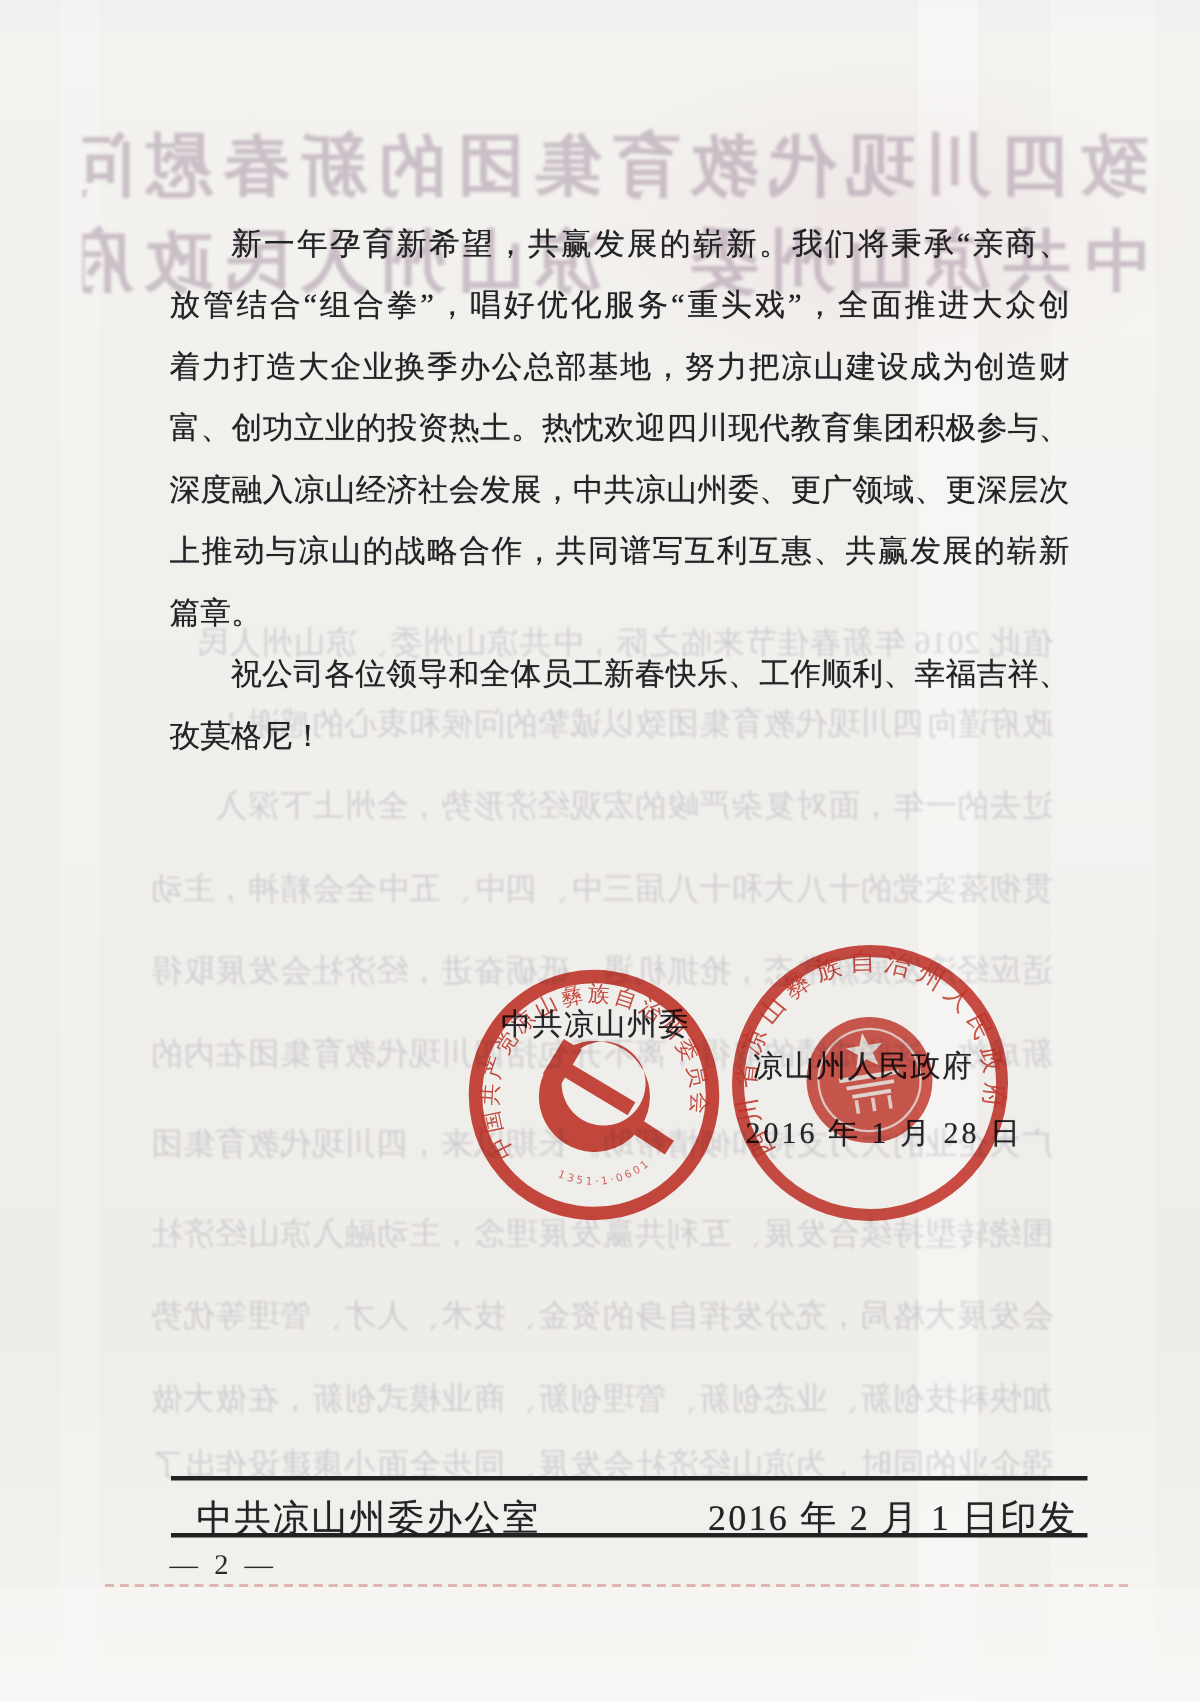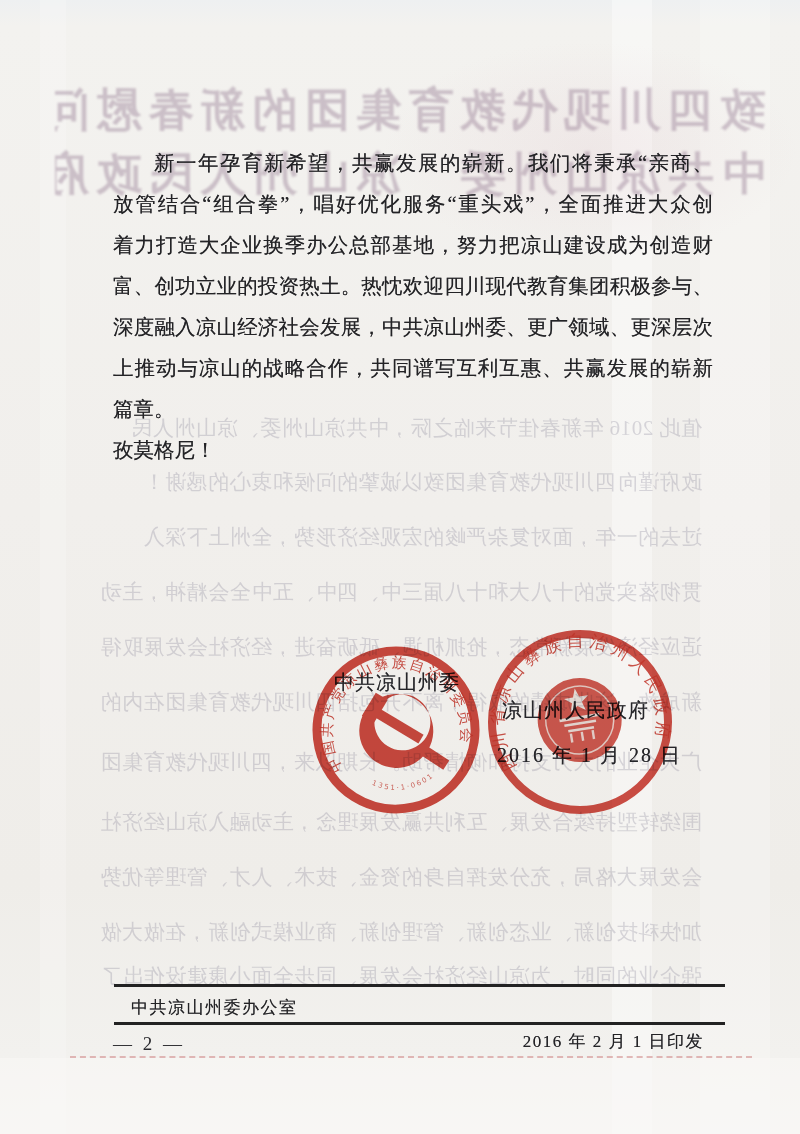--- a/index.html
+++ b/index.html
@@ -43,24 +43,24 @@
   .sig.gov   { left:502px; top:697px; }
   .sig.date  { left:497px; top:742px; font-size:20px; letter-spacing:2px; }
 
   .stamp { position:absolute; mix-blend-mode:multiply; opacity:.93; }
   .stamp.party { left:310px; top:644px; transform:rotate(-13deg); }
   .stamp.gov   { left:484px; top:626px; transform:rotate(-9deg); }
 
   
   .rule { position:absolute; left:114px; width:611px; height:2.5px; background:#222; }
   .rule.top { top:984px; } .rule.bottom { top:1022px; }
-  .foot { position:absolute; top:996px; font-size:17px; color:#232326; letter-spacing:1.5px;
+  .foot { position:absolute; top:996px; font-size:24px; color:#232326; letter-spacing:1.5px;
     text-shadow:0 0 .5px rgba(35,35,40,.6); white-space:nowrap; }
   .foot.issuer { left:131px; }
-  .foot.printdate { right:96px;margin-top:34px; }
+  .foot.printdate { right:82px; }
   .page-num { position:absolute; left:113px; top:1033px; font-size:19px; letter-spacing:3px; color:#2a2a2e; }
   .edge-dash { position:absolute; left:70px; top:1056px; width:682px; height:0;
     border-top:2px dashed rgba(203,122,122,.5); }
   .below-edge { position:absolute; left:0; top:1058px; width:800px; height:76px;
     background:rgba(249,248,246,.55); }
 </style>
 </head>
 <body>
 
 <div class="page">
@@ -86,20 +86,21 @@
   <div class="bleed-line" style="top:962px">强企业的同时，为凉山经济社会发展、同步全面小康建设作出了</div>
 
   <div class="body-block">
     <div class="bl ind jf">新一年孕育新希望，共赢发展的崭新。我们将秉承“亲商、</div>
     <div class="bl jf">放管结合“组合拳”，唱好优化服务“重头戏”，全面推进大众创</div>
     <div class="bl jf">着力打造大企业换季办公总部基地，努力把凉山建设成为创造财</div>
     <div class="bl jf">富、创功立业的投资热土。热忱欢迎四川现代教育集团积极参与、</div>
     <div class="bl jf">深度融入凉山经济社会发展，中共凉山州委、更广领域、更深层次</div>
     <div class="bl jf">上推动与凉山的战略合作，共同谱写互利互惠、共赢发展的崭新</div>
     <div class="bl">篇章。</div>
+    <div class="bl ind jf">祝公司各位领导和全体员工新春快乐、工作顺利、幸福吉祥、</div>
     <div class="bl">孜莫格尼！</div>
   </div>
 
   <div class="sig party">中共凉山州委</div>
   <div class="sig gov">凉山州人民政府</div>
   <div class="sig date">2016 年 1 月 28 日</div>
 
   <svg class="stamp party" width="172" height="172" viewBox="0 0 172 172">
     <g fill="#c5271b" stroke="none" opacity="０.92">
       <circle cx="86" cy="86" r="79" fill="none" stroke="#c5271b" stroke-width="9" opacity=".9"></circle>

